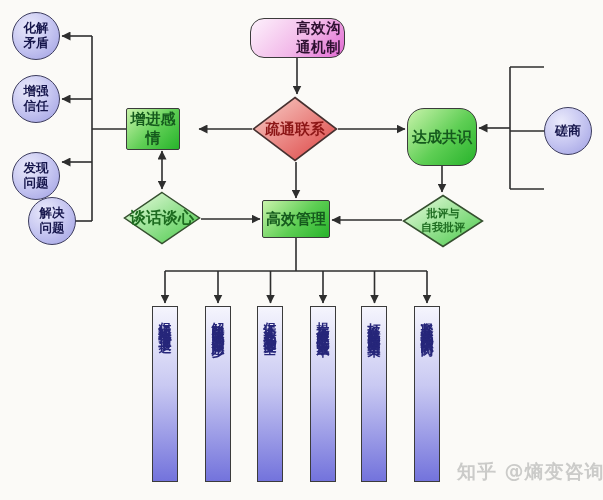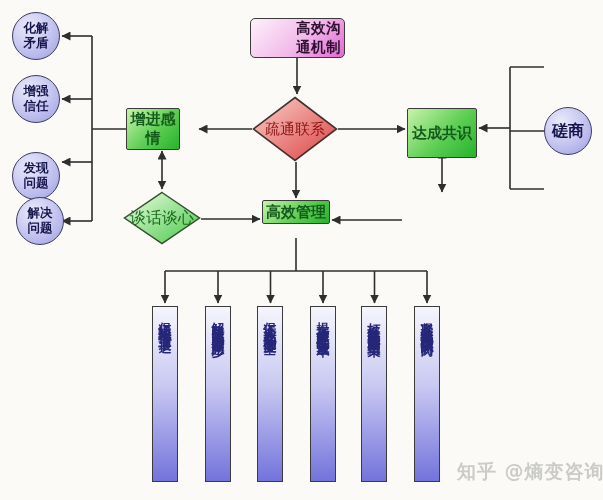--- a/index.html
+++ b/index.html
@@ -15,39 +15,39 @@
 
   .node {
     position:absolute; box-sizing:border-box;
     display:flex; align-items:center; justify-content:center;
     text-align:center; font-weight:bold;
   }
   .rect { border:1.6px solid #3b3b3b; }
 
   .title-box {
     left:250px; top:18px; width:95px; height:40px;
-    border-radius:5px;
+    border-radius:14px;
     background:linear-gradient(135deg,#fdf1fc 0%,#f2b9e9 55%,#e168d2 100%);
     color:#2d1030; font-size:14.5px; letter-spacing:0.5px;padding-left:42px;
   }
   .green-grad {
     background:linear-gradient(135deg,#c9f3ab 0%,#5ece54 55%,#27b32b 100%);
     color:#155a1d; font-size:15px; border-radius:2px;
   }
   .emotion-box   { left:126px; top:108px; width:54px; height:42px; }
-  .consensus-box { left:407px; top:108px; width:70px; height:50px; }
-  .manage-box    { left:262px; top:200px; width:68px; height:24px; }
+  .consensus-box { left:407px; top:108px; width:70px; height:58px;border-radius:17px; }
+  .manage-box    { left:262px; top:200px; width:68px; height:38px; }
 
   .diamond { position:absolute; }
   .diamond svg { position:absolute; left:0; top:0; }
   .diamond .label {
     position:absolute; inset:0;
     display:flex; flex-direction:column;
     align-items:center; justify-content:center;
-    font-weight:normal; text-align:center;
+    font-weight:bold; text-align:center;
   }
   .hub-diamond  { left:252px; top:96px;  width:86px; height:66px; }
   .hub-diamond .label { color:#8c1616; font-size:15px; }
   .talk-diamond { left:123px; top:191px; width:78px; height:54px; }
   .talk-diamond .label { color:#1c6b1f; font-size:16px; }
   .crit-diamond { left:402px; top:194px; width:82px; height:54px; }
   .crit-diamond .label { color:#1c6b1f; font-size:11px; line-height:1.25; }
 
   .circle {
     position:absolute; width:48px; height:48px;
@@ -55,23 +55,23 @@
     border:1.6px solid #3c3c5e;
     background:radial-gradient(circle at 35% 30%, #eaeafb 0%, #c6c6f1 50%, #9e9ee2 100%);
     display:flex; flex-direction:column;
     align-items:center; justify-content:center;
     font-weight:bold; color:#16164c;
     font-size:12.5px; line-height:1.18; text-align:center;
   }
   .c-l1 { left:12px;  top:12px;  }
   .c-l2 { left:12px;  top:75px;  }
   .c-l3 { left:12px;  top:152px; }
-  .c-l4 { left:16px;  top:197px; }
+  .c-l4 { left:28px;  top:197px; }
   .c-r1 { left:544px; top:43px;  font-size:14px; }
-  .c-r2 { left:544px; top:107px; font-size:16px; }
+  .c-r2 { left:544px; top:107px; font-size:13px; }
   .c-r3 { left:544px; top:165px; font-size:14px; }
 
   .vcol {
     position:absolute; top:306px; width:26px; height:176px;
     box-sizing:border-box; border:1.5px solid #3b3b3b;
     background:linear-gradient(180deg,#f5f5fd 0%,#c9c9f2 45%,#7373dc 100%);
     display:flex; justify-content:center; padding-top:5px;
   }
   .vcol span {
     writing-mode:vertical-lr; text-orientation:upright;
@@ -158,20 +158,35 @@
         <linearGradient id="gradTalk" x1="0" y1="0" x2="1" y2="1">
           <stop offset="0" stop-color="#eefde4"></stop>
             <stop offset="1" stop-color="#46c846"></stop>
         </linearGradient>
       </defs>
       <polygon points="39,1.5 76.5,27 39,52.5 1.5,27" fill="url(#gradTalk)" stroke="#35502f" stroke-width="1.5"></polygon>
     </svg>
     <div class="label">谈话谈心</div>
   </div>
 
+  <div class="diamond crit-diamond">
+    <svg width="82" height="54" viewBox="0 0 82 54">
+      <defs>
+        <linearGradient id="gradCrit" x1="0" y1="0" x2="1" y2="1">
+          <stop offset="0" stop-color="#eefde4"></stop>
+            <stop offset="1" stop-color="#46c846"></stop>
+        </linearGradient>
+      </defs>
+      <polygon points="41,1.5 80.5,27 41,52.5 1.5,27" fill="url(#gradCrit)" stroke="#35502f" stroke-width="1.5"></polygon>
+    </svg>
+    <div class="label">
+      <span>批评与</span>
+      <span>自我批评</span>
+    </div>
+  </div>
 
   <div class="circle c-l1">
     <span>化解</span>
     <span>矛盾</span>
   </div>
   <div class="circle c-l2">
     <span>增强</span>
     <span>信任</span>
   </div>
   <div class="circle c-l3">

